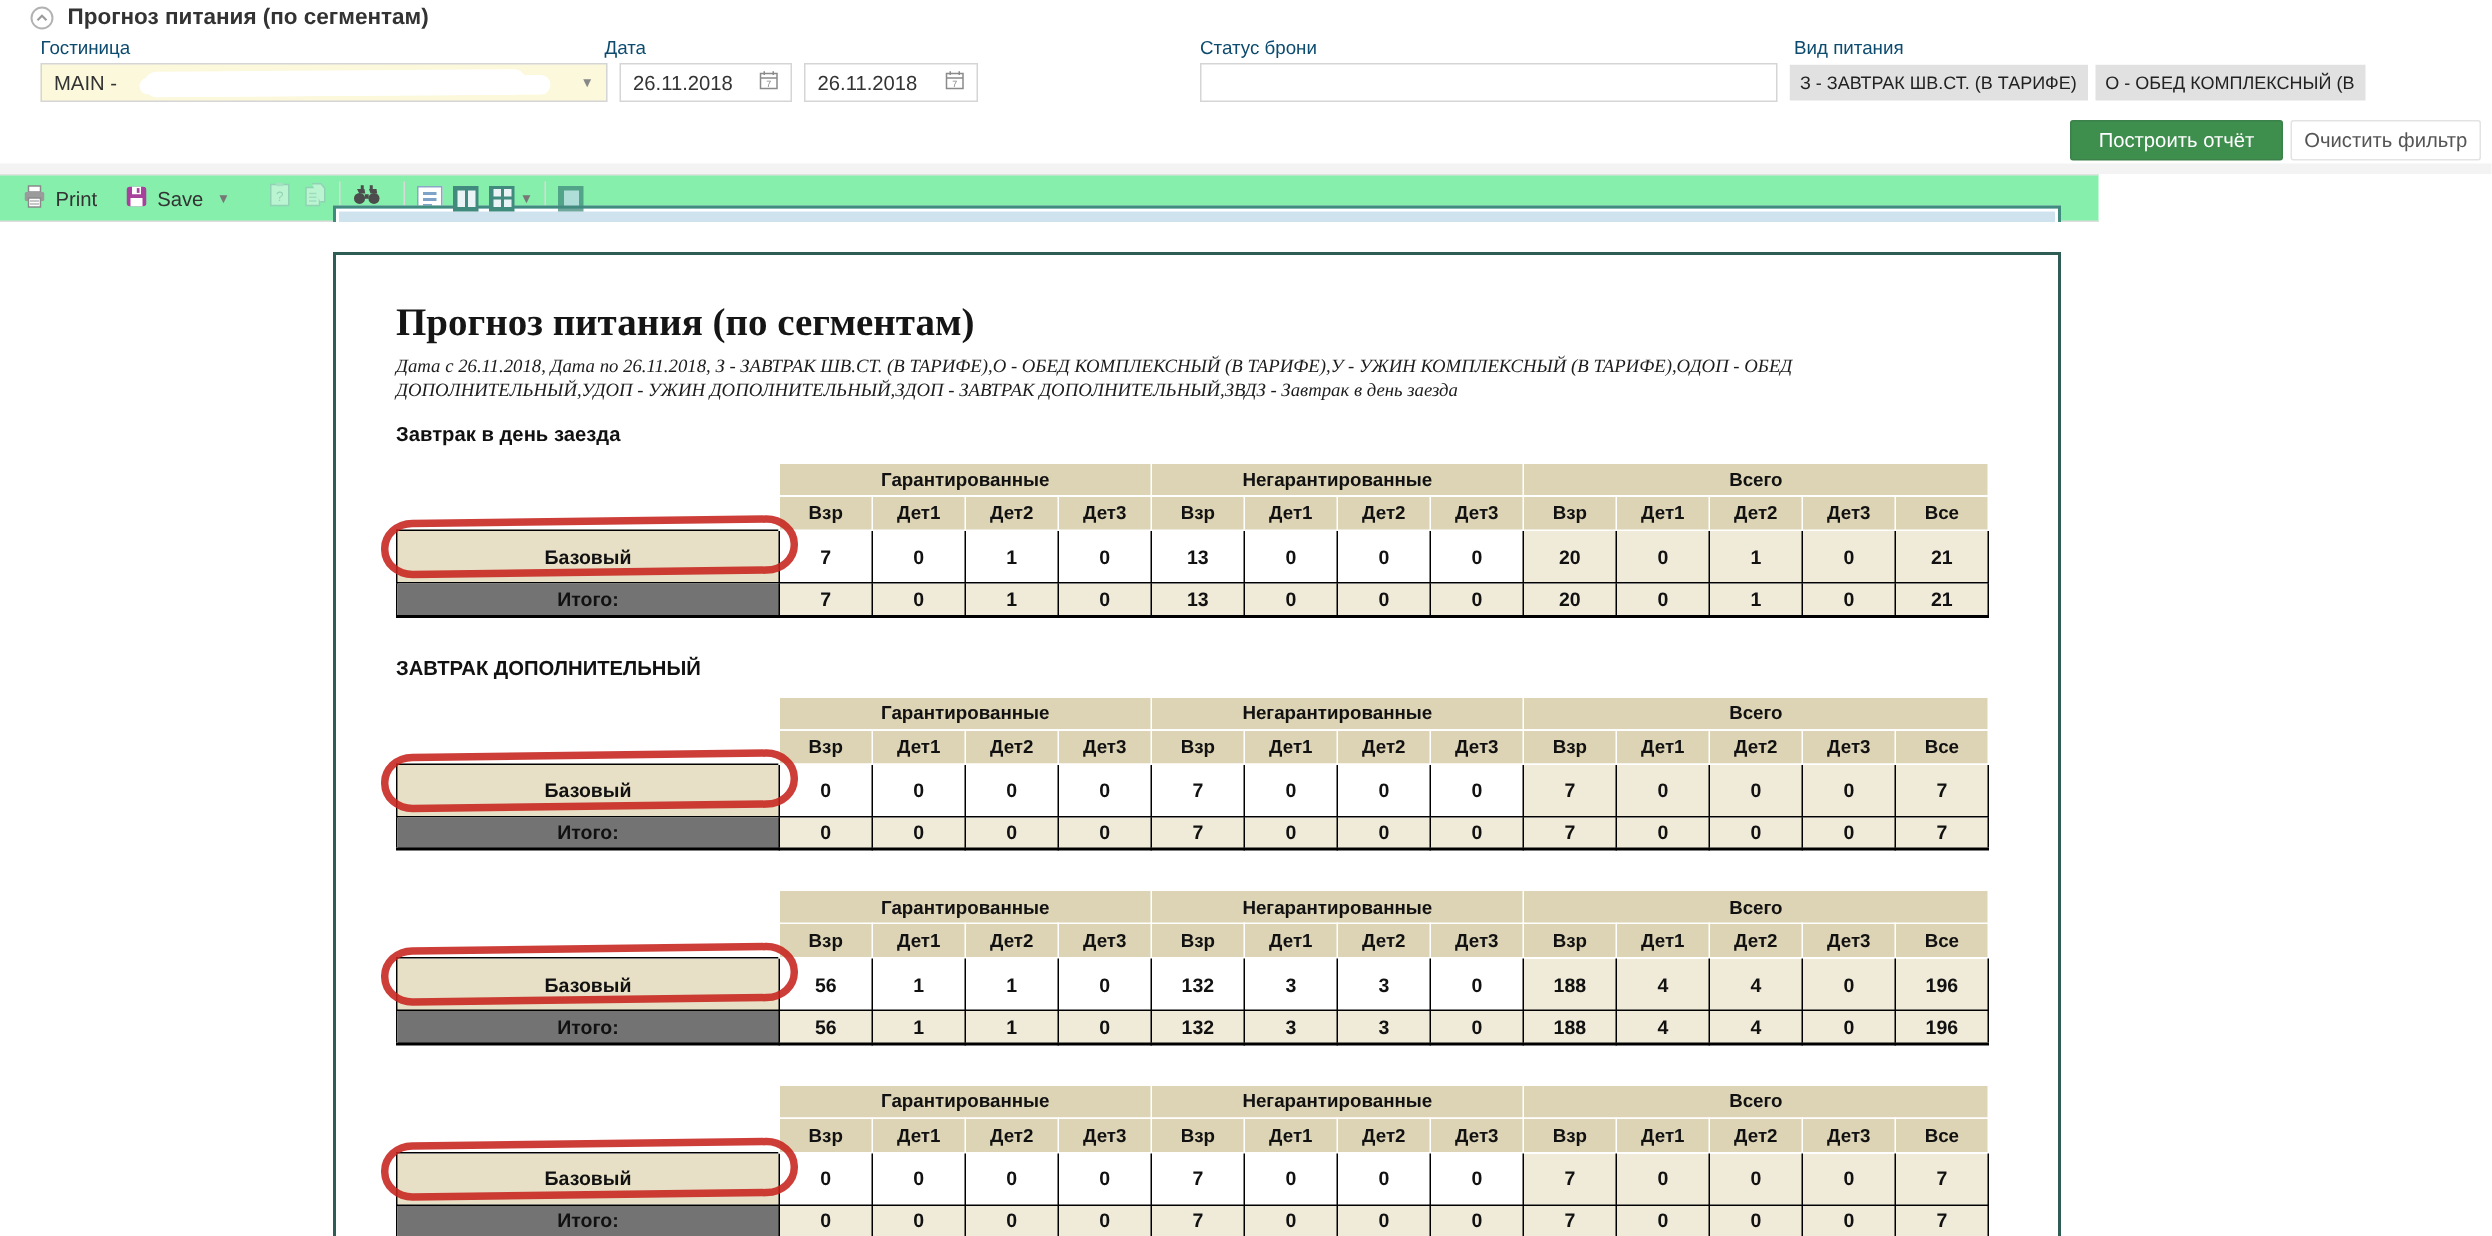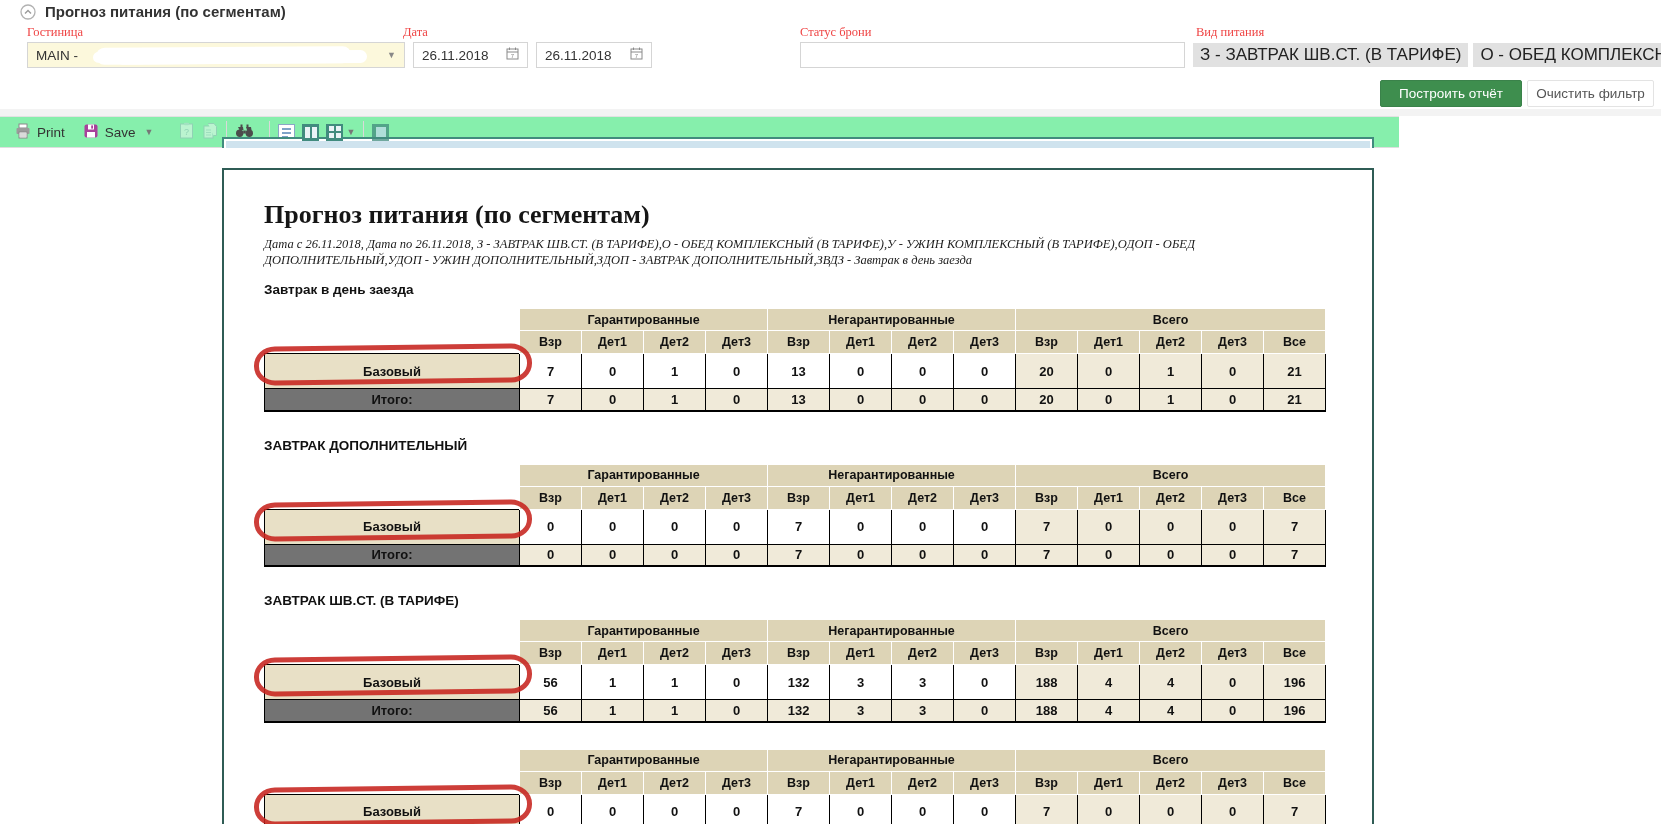--- a/index.html
+++ b/index.html
@@ -5,33 +5,33 @@
   * { margin:0; padding:0; box-sizing:border-box; }
   html,body { width:1661px; height:824px; overflow:hidden; background:#fff;
     font-family:"Liberation Sans", sans-serif; }
 
   
   .filter-panel { position:absolute; left:0; top:0; width:1661px; height:109px; background:#fff; }
   .panel-header { position:absolute; left:20px; top:3px; display:flex; align-items:center; gap:9px; }
   .collapse-icon { width:16px; height:16px; display:inline-block; cursor:pointer; }
   .panel-title { font-size:15px; font-weight:bold; color:#333; }
 
-  .f-label { position:absolute; top:25px; font-size:12.5px; color:#ef4444;font-family:Liberation Serif, serif; }
+  .f-label { position:absolute; top:25px; font-size:12.5px; color:#0c4a6e; }
   .f-input { position:absolute; top:42px; height:26px; border:1px solid #d5d5d5; background:#fff;
     font-size:13.5px; color:#333; display:flex; align-items:center; padding:0 8px; }
   .f-input.yellow { background:#fcf8dc; }
   .caret-down { margin-left:auto; font-size:9px; color:#888; }
   .redaction { position:absolute; left:68px; top:4px; width:255px; height:17px; background:#fff;
     border-radius:9px; transform:rotate(-.4deg); box-shadow:18px 2px 0 -2px #fff, -6px 1px 0 -3px #fff; }
   .cal-icon { margin-left:auto; }
 
   .chips { position:absolute; left:1193px; top:43px; width:468px; height:25px;
     display:flex; gap:5px; overflow:hidden; white-space:nowrap; }
   .chip { background:#e1e1e1; height:24px; display:flex; align-items:center;
-    padding:0 7px; font-size:17px; color:#222; flex:0 0 auto; }
+    padding:0 7px; font-size:12px; color:#222; flex:0 0 auto; }
 
   .btn { position:absolute; top:80px; height:27px; font-size:13.5px; display:flex;
     align-items:center; justify-content:center; border-radius:2px; cursor:pointer; }
   .btn-build { left:1380px; width:142px; background:#3e8e4e; color:#fff; border:1px solid #3a824a; }
   .btn-clear { left:1527px; width:127px; background:#fff; color:#555; border:1px solid #e3e3e3; }
 
   
   .pre-toolbar-strip { position:absolute; left:0; top:109px; width:1661px; height:7px; background:#f3f3f3; }
   .toolbar { position:absolute; left:0; top:116px; width:1399px; height:32px; background:#86efac;
     border-top:1px solid #e2e2e2; border-bottom:1px solid #dedede;
@@ -385,21 +385,20 @@
                   <td class="val tot">0</td>
                   <td class="val tot">0</td>
                   <td class="val tot">7</td>
                 </tr>
               </tbody>
             </table>
             <div class="red-ellipse"></div>
           </div>
         </div>
         <div class="section">
-          <div class="section-heading">ЗАВТРАК ШВ.СТ. (В ТАРИФЕ)</div>
           <div class="tablewrap">
             <table>
               <colgroup>
                 <col style="width: 255px;">
                 <col style="width: 62px;">
                 <col style="width: 62px;">
                 <col style="width: 62px;">
                 <col style="width: 62px;">
                 <col style="width: 62px;">
                 <col style="width: 62px;">

